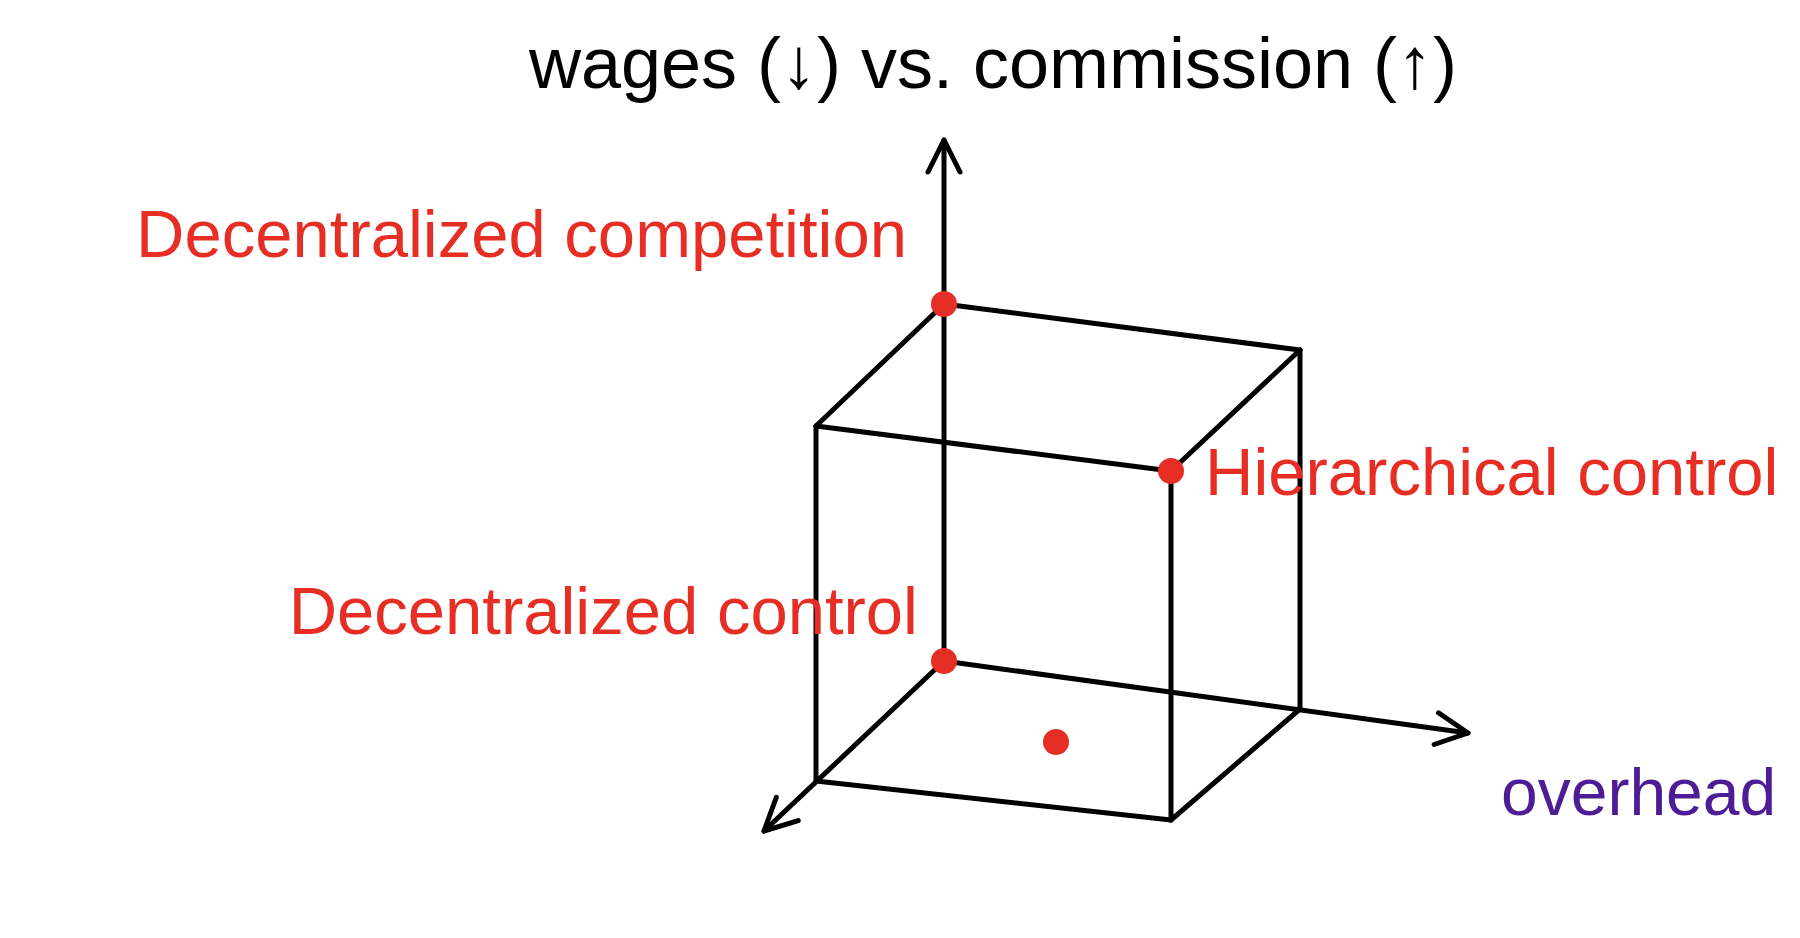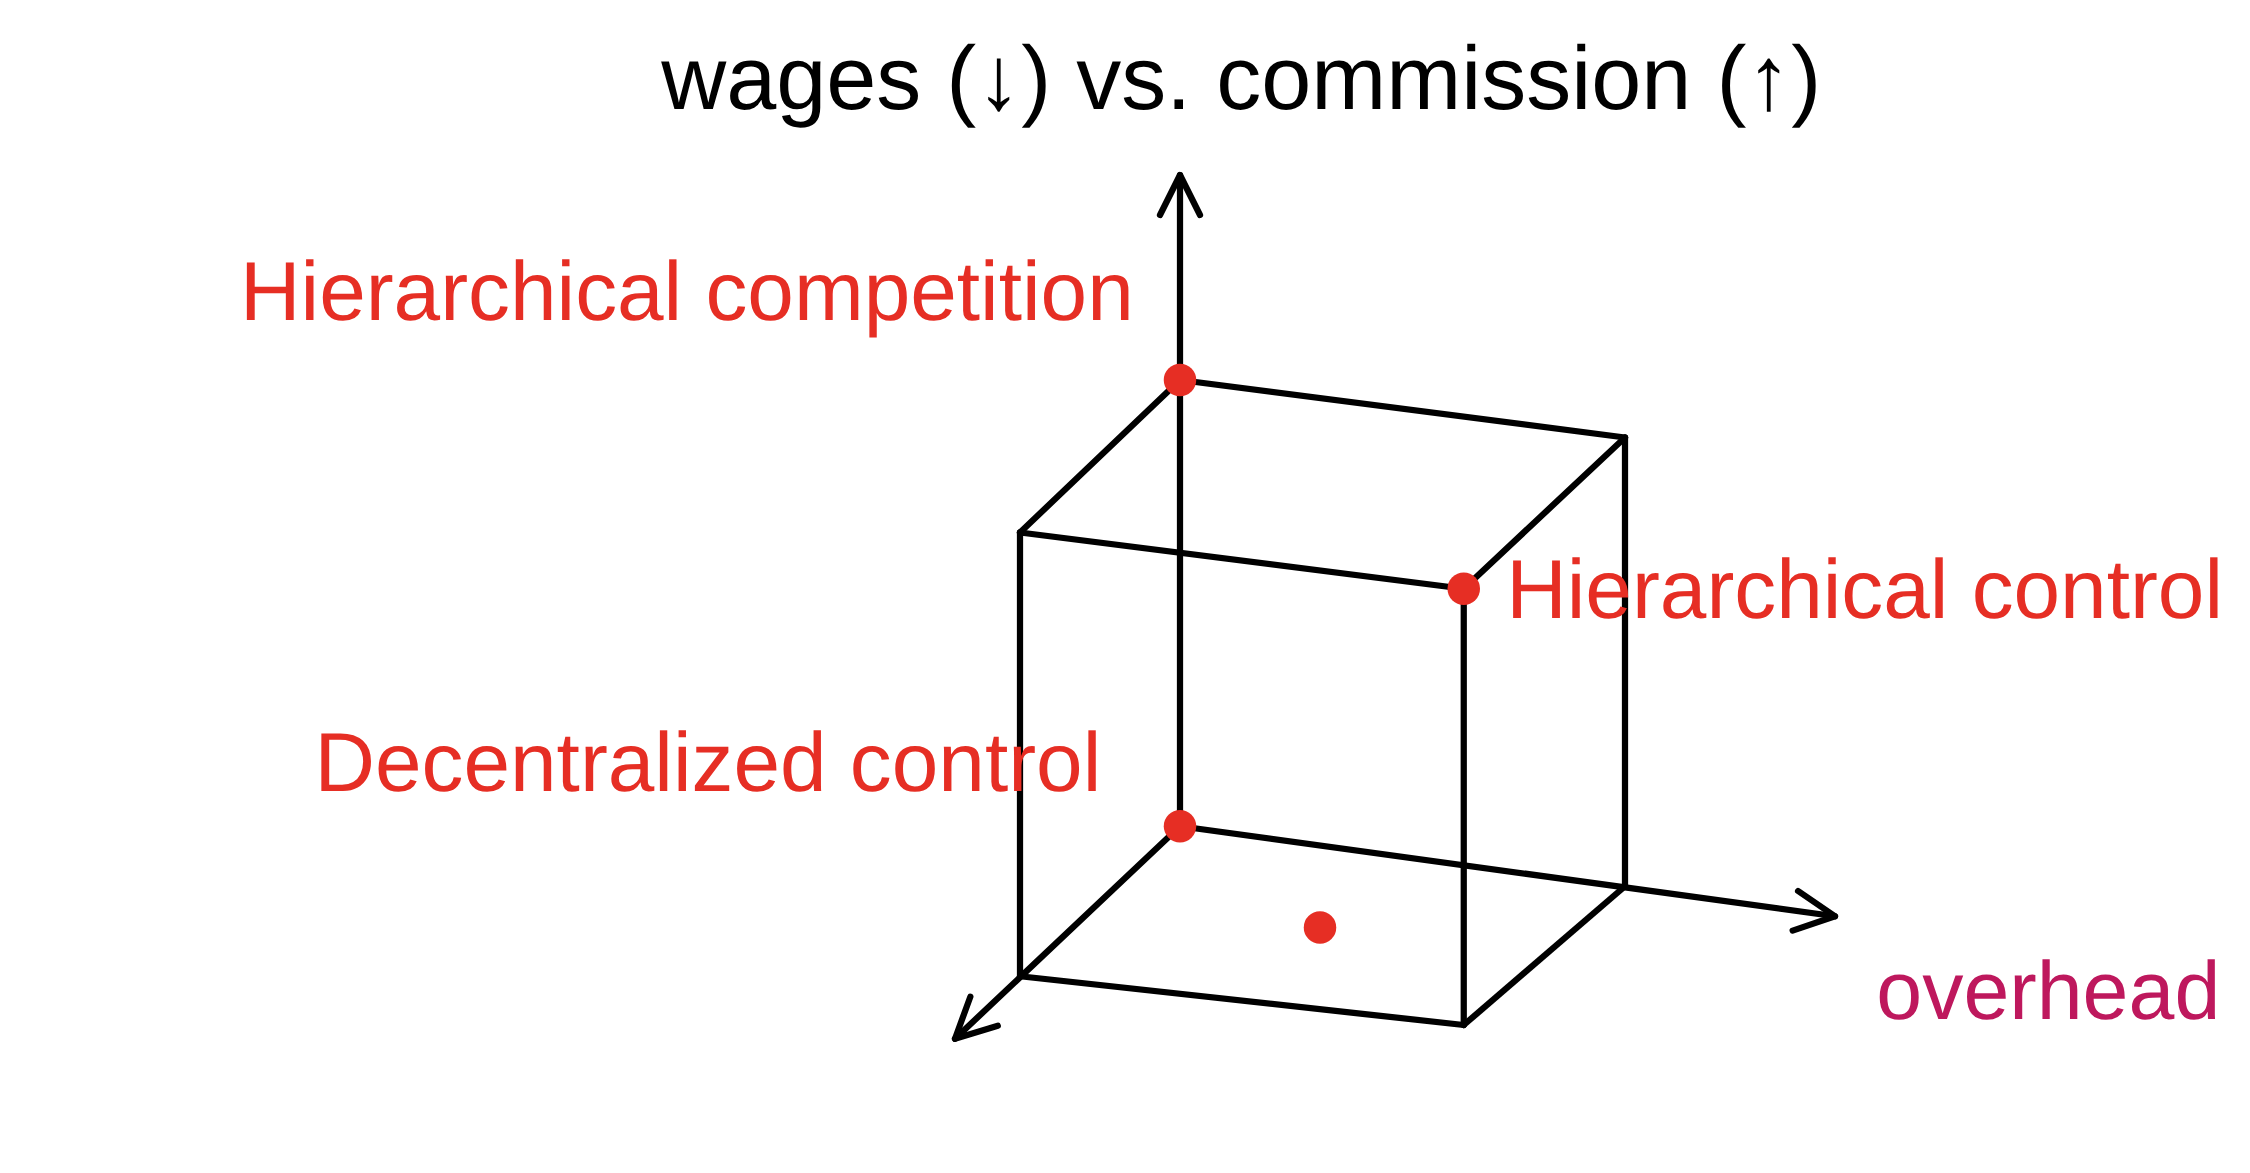--- a/index.html
+++ b/index.html
@@ -24,21 +24,21 @@
     position: absolute;
     line-height: 1;
     white-space: nowrap;
     letter-spacing: 0px;
   }
   .label.red {
     color: #e62e24;
     font-size: 67px;
   }
   .label.black {
-    color: #be185d;
+    color: #4c1d95;
     font-size: 66px;
   }
   .label.title {
     color: #000000;
     font-size: 72px;
     transform: translateX(-50%);
   }
   .anchor-right {
     transform: translateX(-100%);
   }
@@ -83,17 +83,17 @@
       <circle cx="944" cy="304" r="13" fill="#e62e24"></circle>
       <circle cx="1171" cy="471" r="13" fill="#e62e24"></circle>
       <circle cx="944" cy="661" r="13" fill="#e62e24"></circle>
       <circle cx="1056" cy="742" r="13" fill="#e62e24"></circle>
     </g>
   </svg>
 
   <div class="label title" style="left:993px; top:27px;">wages (↓) vs. commission (↑)</div>
   <div class="label black" style="left:1501px; top:759px;">overhead</div>
 
-  <div class="label red anchor-right" style="left:907px; top:200px;">Hierarchical competition</div>
+  <div class="label red anchor-right" style="left:907px; top:200px;">Decentralized competition</div>
   <div class="label red" style="left:1205px; top:438px;">Hierarchical control</div>
-  <div class="label red anchor-right" style="left:881px; top:577px;">Decentralized control</div>
+  <div class="label red anchor-right" style="left:918px; top:577px;">Decentralized control</div>
 
 </div>
 
 </body></html>

